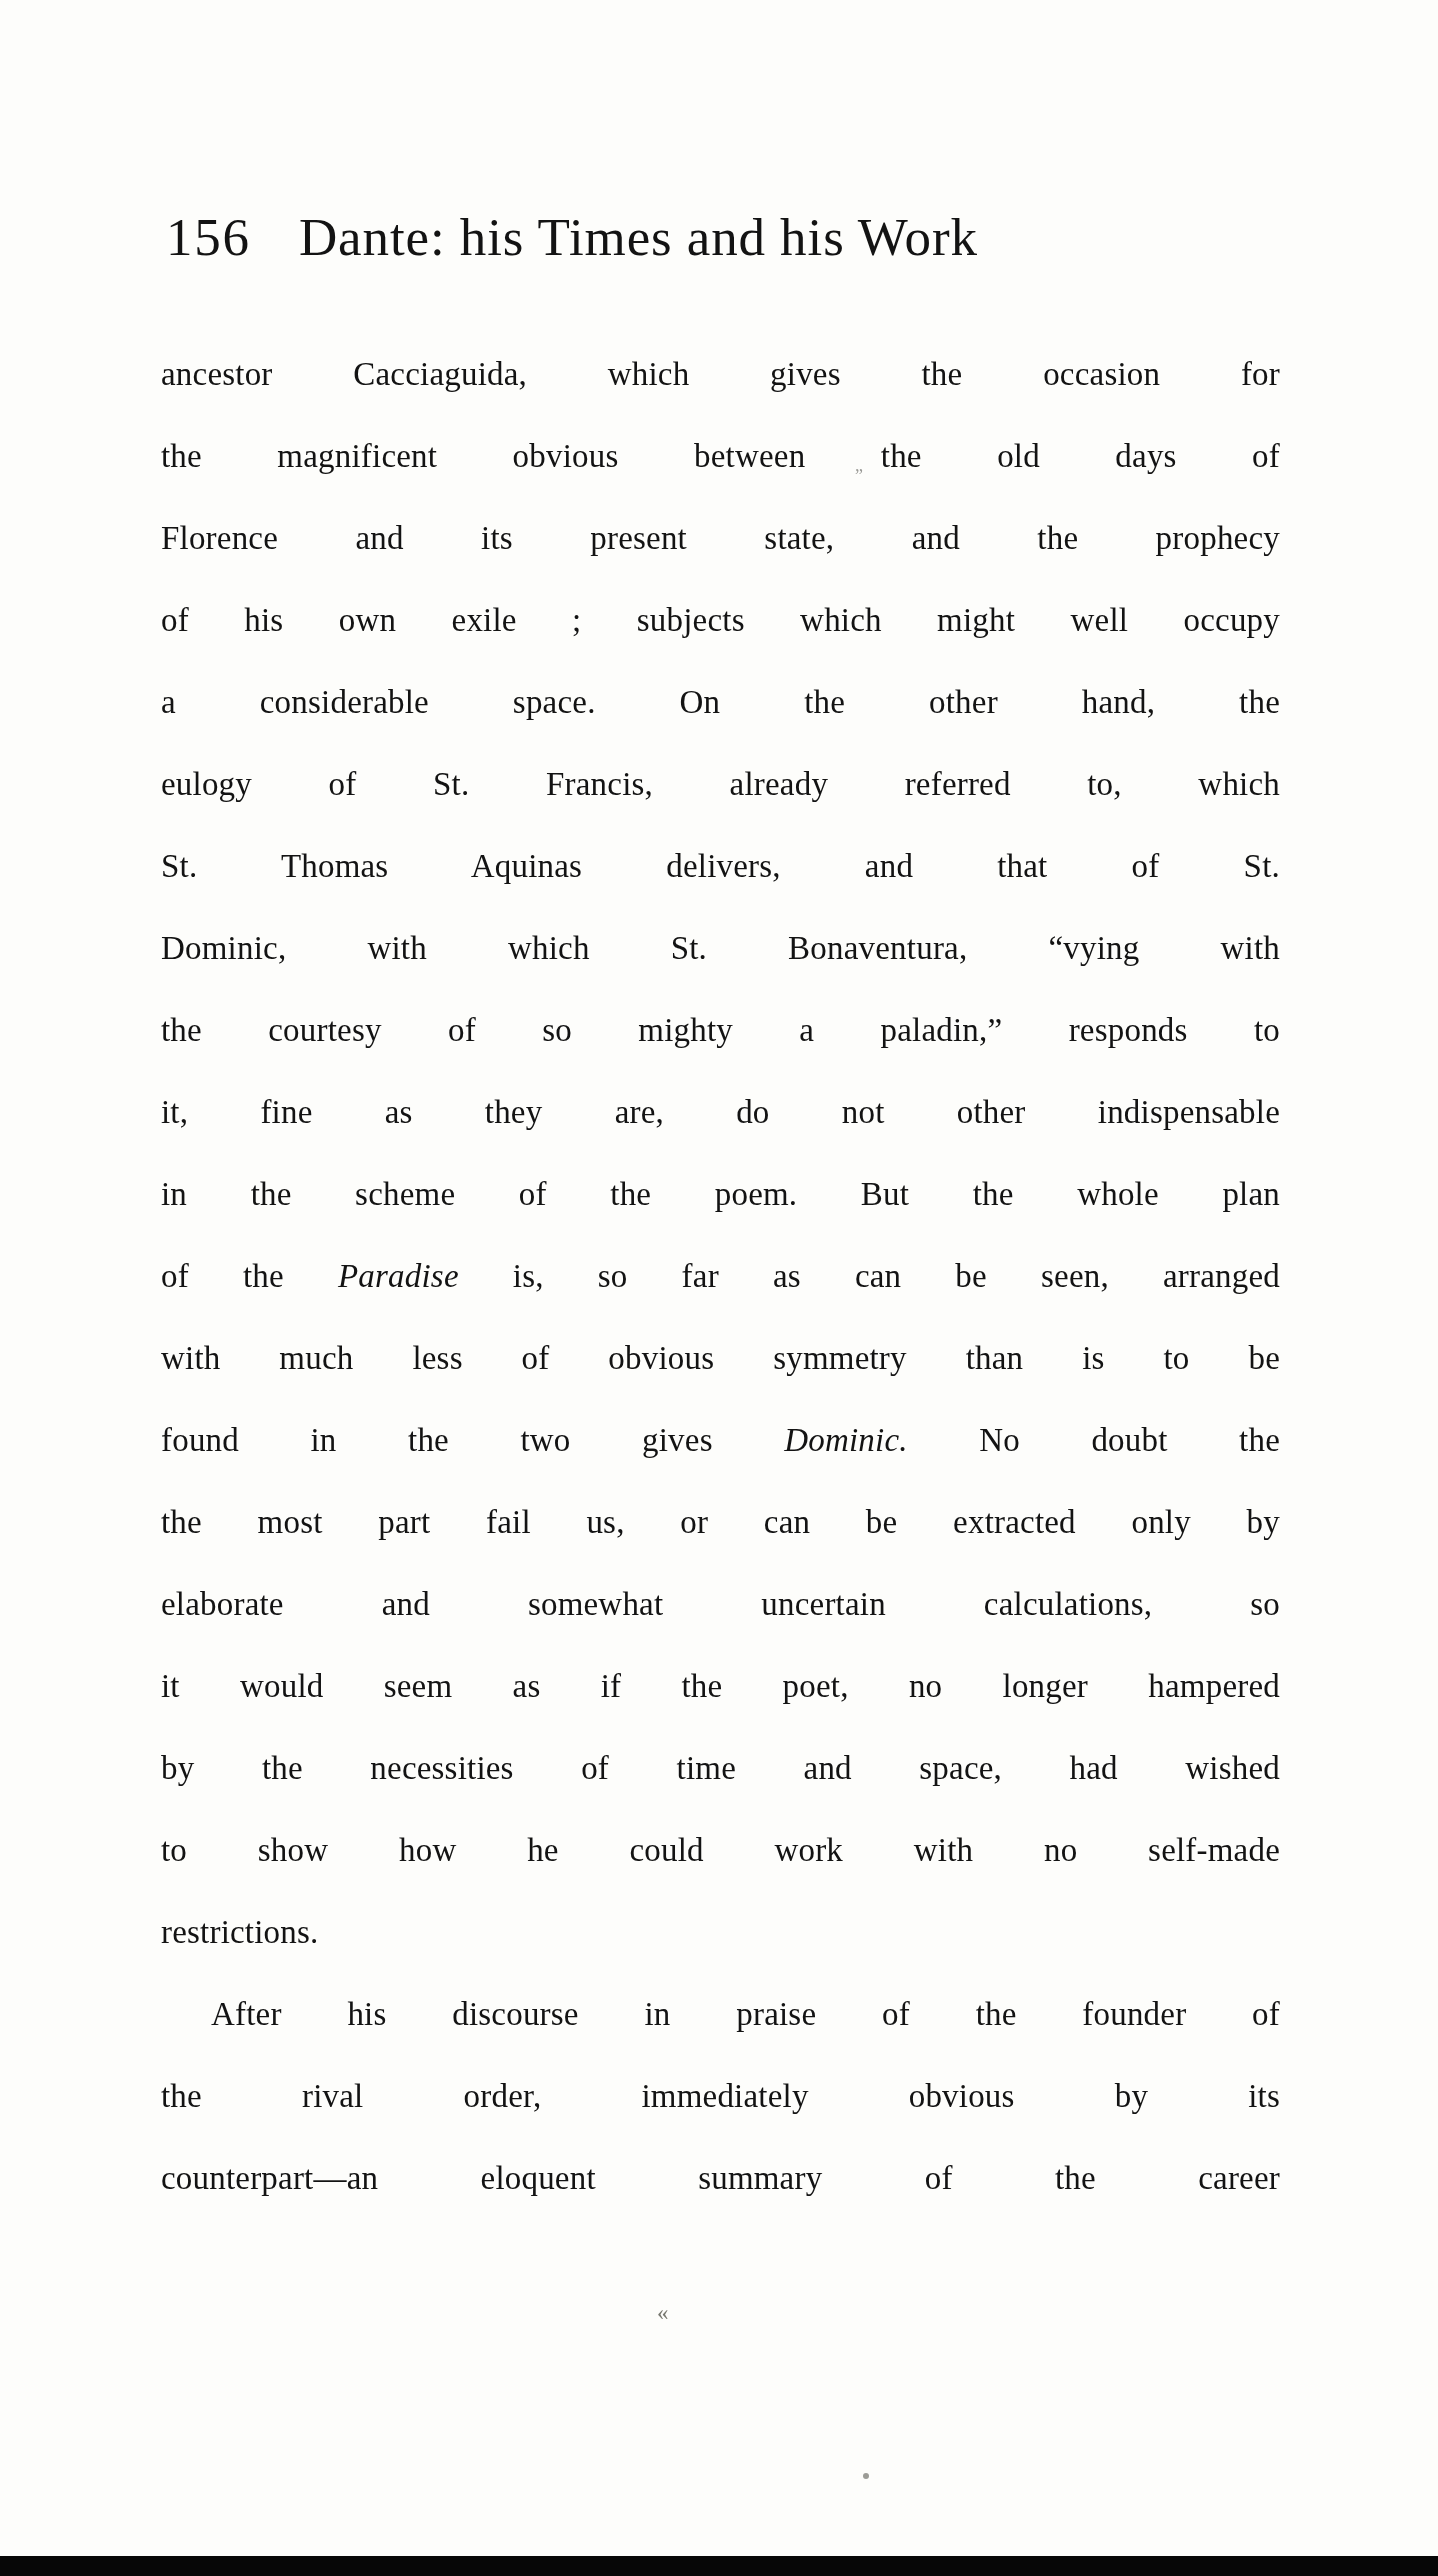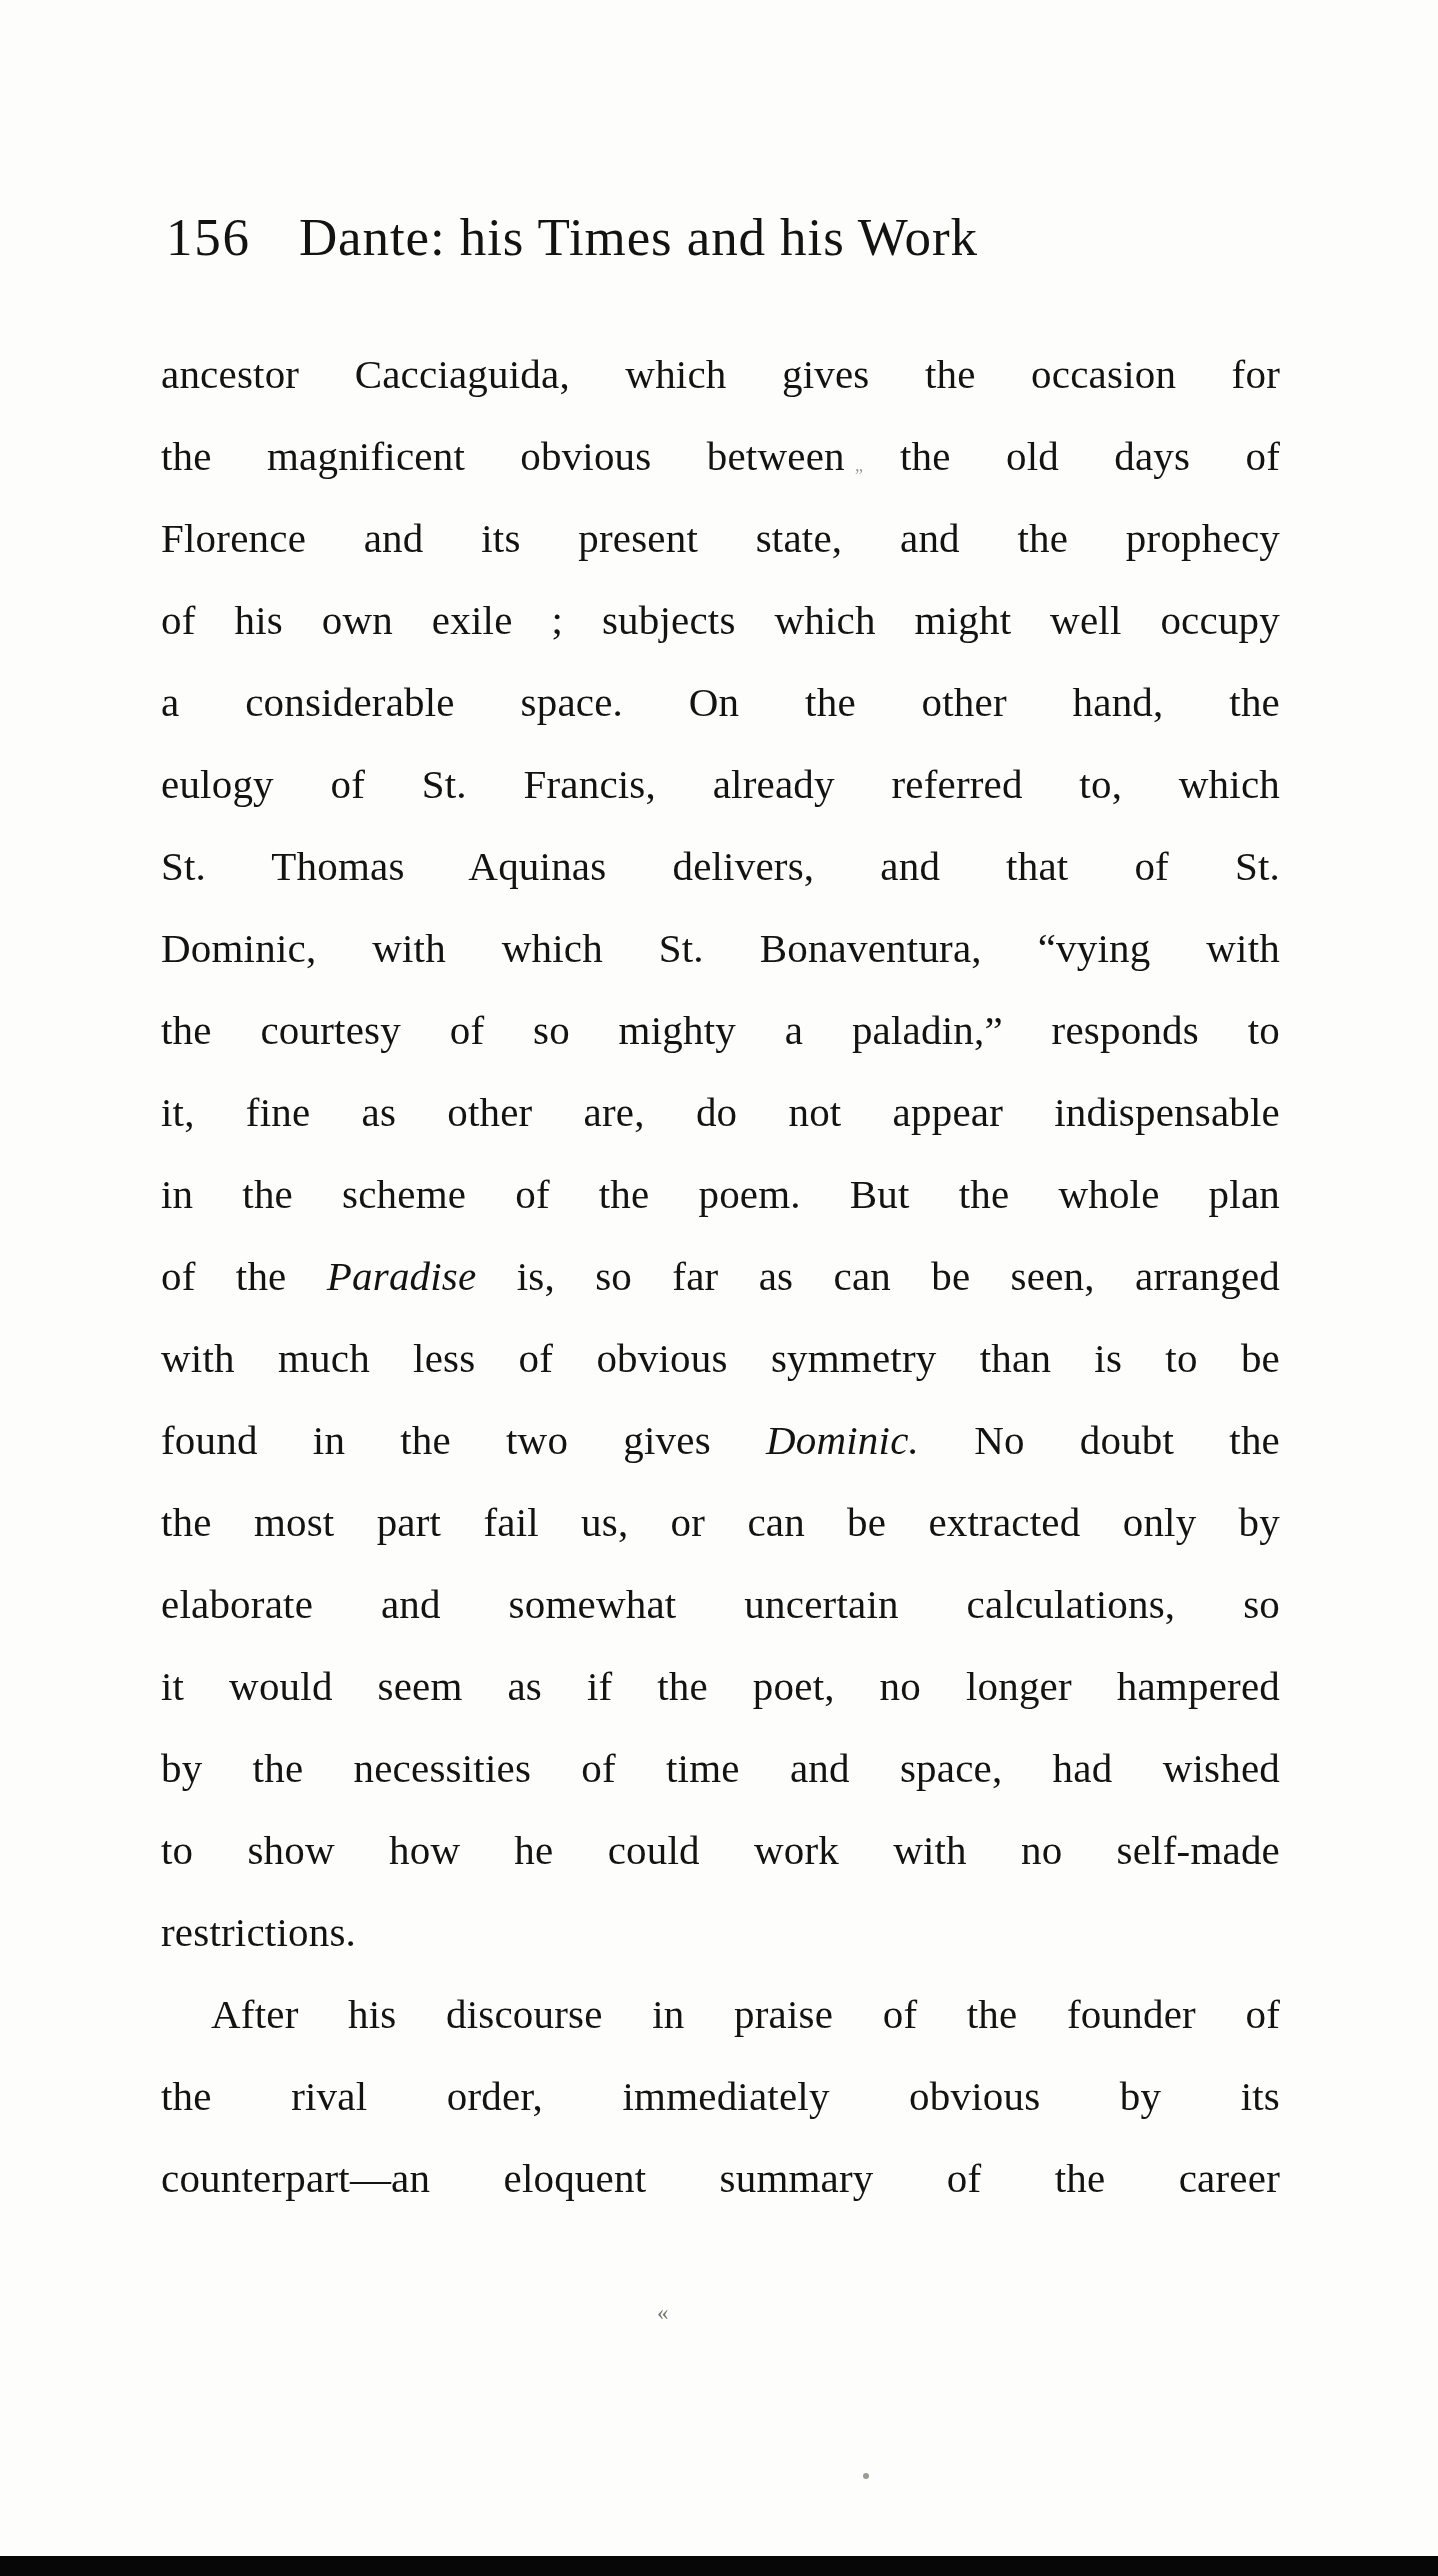--- a/index.html
+++ b/index.html
@@ -23,21 +23,21 @@
     font-size: 53px;
     letter-spacing: 0.9px;
     white-space: nowrap;
   }
   .header .page-num { letter-spacing: 1.8px; }
   .body-text {
     position: absolute;
     top: 333px;
     left: 161px;
     width: 1119px;
-    font-size: 41px;
+    font-size: 33px;
     line-height: 82px;
     letter-spacing: 0.2px;
   }
   .line {
     text-align: justify;
     text-align-last: justify;
   }
   .line.no-justify { text-align-last: left; }
   .line.indent { text-indent: 50px; }
   .line i { font-style: italic; }
@@ -80,21 +80,21 @@
   <div class="body-text">
       <div class="line"><span>ancestor Cacciaguida, which gives the occasion for</span></div>
       <div class="line"><span>the magnificent obvious between the old days of</span></div>
       <div class="line"><span>Florence and its present state, and the prophecy</span></div>
       <div class="line"><span>of his own exile ; subjects which might well occupy</span></div>
       <div class="line"><span>a considerable space.  On the other hand, the</span></div>
       <div class="line"><span>eulogy of St. Francis, already referred to, which</span></div>
       <div class="line"><span>St. Thomas Aquinas delivers, and that of St.</span></div>
       <div class="line"><span>Dominic, with which St. Bonaventura, “vying with</span></div>
       <div class="line"><span>the courtesy of so mighty a paladin,” responds to</span></div>
-      <div class="line"><span>it, fine as other are, do not appear indispensable</span></div>
+      <div class="line"><span>it, fine as they are, do not other indispensable</span></div>
       <div class="line"><span>in the scheme of the poem.  But the whole plan</span></div>
       <div class="line"><span>of the </span><i>Paradise</i><span> is, so far as can be seen, arranged</span></div>
       <div class="line"><span>with much less of obvious symmetry than is to be</span></div>
       <div class="line"><span>found in the two gives </span><i>Dominic.</i><span>  No doubt the</span></div>
       <div class="line"><span>the most part fail us, or can be extracted only by</span></div>
       <div class="line"><span>elaborate and somewhat uncertain calculations, so</span></div>
       <div class="line"><span>it would seem as if the poet, no longer hampered</span></div>
       <div class="line"><span>by the necessities of time and space, had wished</span></div>
       <div class="line"><span>to show how he could work with no self-made</span></div>
       <div class="line no-justify"><span>restrictions.</span></div>

